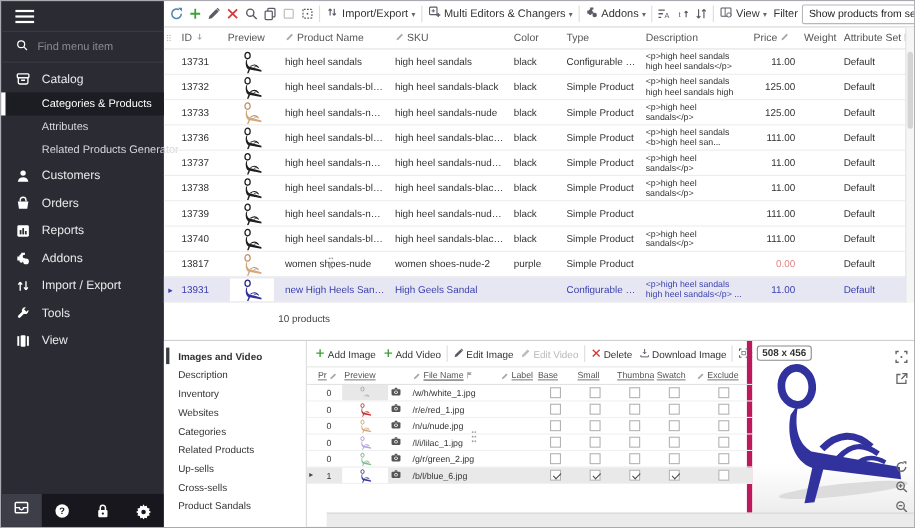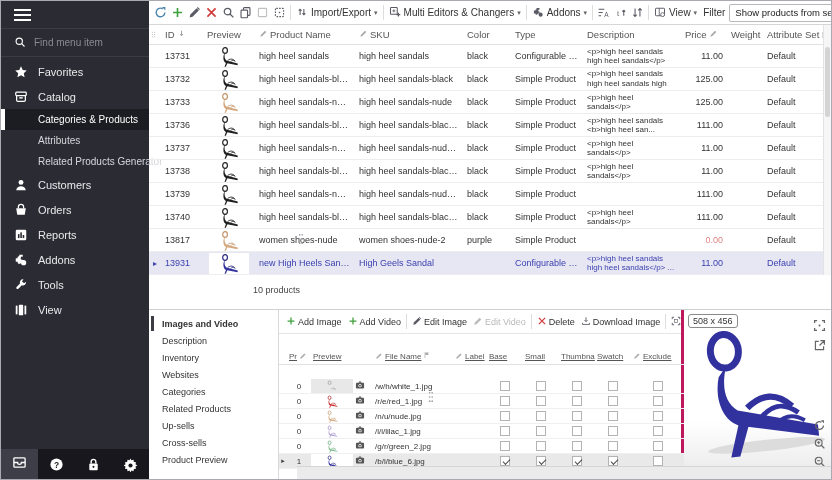--- a/index.html
+++ b/index.html
@@ -58,21 +58,21 @@
   .vscroll { position:absolute; right:0; top:0; width:8px; height:250px; background:#f6f6f6; border-left:1px solid #e3e3e3; }
   .vthumb { position:absolute; left:1px; right:1px; top:22px; height:70px; background:#d4d4d4; border-radius:3px; }
   .grid-footer { height:34px; font-size:9px; color:#444; padding:10px 0 0 104px; flex-shrink:0; }
 
   
   .bottom { height:172px; display:flex; border-top:1px solid #cfcfcf; position:relative; }
   .tabs { width:130px; border-right:1px solid #d9d9d9; padding-top:5px; flex-shrink:0; background:#fff; }
   .tab { height:17px; font-size:9px; color:#333; display:flex; align-items:center; padding-left:13px; position:relative; cursor:pointer; white-space:nowrap; }
   .tab.selected { font-weight:bold; }
   .tab.selected::before { content:""; position:absolute; left:2px; top:1px; bottom:1px; width:3px; background:#3b3b44; }
-  .detail { width:405px; border-right:3px solid #be185d; display:flex; flex-direction:column; flex-shrink:0; background:#fff; height:159px;justify-content:space-between; }
+  .detail { width:405px; border-right:5px solid #be185d; display:flex; flex-direction:column; flex-shrink:0; background:#fff; height:159px; }
   .detail-toolbar { height:24px; display:flex; align-items:center; font-size:9px; border-bottom:1px solid #e6e6e6; padding:0 4px; color:#333; }
   .detail-toolbar .tb-btn { font-size:9px; padding:2px 3px; gap:2px; }
   .detail-toolbar .tb-btn svg { width:10px; height:10px; }
   .tb-btn.disabled { color:#b9b9b9; }
   .dt-caret { margin-left:auto; color:#777; font-size:7px; padding-right:3px; }
   .dgrid-header, .d-row { display:grid; grid-template-columns:8px 24px 42px 20px 80px 34px 36px 36px 36px 36px 53px; align-items:center; width:405px; }
   .dgrid-header { height:16px; font-size:8px; color:#555; border-bottom:1px solid #e2e2e2;text-decoration:underline; }
   .dgrid-header .cell { display:flex; align-items:center; gap:2px; padding:0 2px; }
   .dgrid-header svg { width:8px; height:8px; opacity:.75; }
   .d-row { height:15px; border-bottom:1px solid #f0f0f0; font-size:8px; color:#333; }
@@ -81,21 +81,21 @@
   .d-row .cam svg { width:10px; height:10px; }
   .d-prev { display:flex; align-items:center; justify-content:center; height:14px; }
   .d-prev.shade { background:#e8e8e8; }
   .d-row.selected .d-prev { background:#fff; }
   .cb-cell { display:flex; justify-content:center; }
   .cb { width:10px; height:10px; border:1px solid #b3b3b3; background:#fff; position:relative; display:inline-block; }
   .cb.checked::after { content:""; position:absolute; left:1.5px; top:2px; width:6px; height:3px; border-left:1.5px solid #4a4a4a; border-bottom:1.5px solid #4a4a4a; transform:rotate(-45deg); }
   .dgrid-footer { border-top:1px solid #e2e2e2; font-size:8.5px; color:#444; padding:7px 0 0 96px; flex:1; }
 
   
-  .preview-panel { flex:1; position:relative; background:linear-gradient(#ffffff 70%, #ececec 100%); height:159px; overflow:hidden; }
+  .preview-panel { flex:1; position:relative; background:linear-gradient(#ffffff 70%, #ececec 100%); height:159px; overflow:hidden;font-weight:bold; }
   .photo { position:absolute; inset:0; display:flex; align-items:center; justify-content:center; }
   .size-badge { position:absolute; left:4px; top:4px; border:1px solid #8a8a8a; border-radius:3px; background:#fff; font-size:9px; color:#333; padding:1px 4px; }
   .pv-ico { position:absolute; width:13px; height:13px; cursor:pointer; }
   .pv-ico svg { width:13px; height:13px; }
   .pv-fit { right:5px; top:8px; }
   .pv-ext { right:5px; top:28px; }
   .pv-rot { right:5px; top:108px; }
   .pv-zi  { right:5px; top:126px; }
   .pv-zo  { right:5px; top:144px; }
 
@@ -121,28 +121,20 @@
       <span><svg viewBox="0 0 16 16">
             <circle cx="7" cy="7" r="4.2" fill="none" stroke="#ffffff" stroke-width="1.5"></circle>
             <path d="M10.2 10.2L14 14" stroke="#ffffff" stroke-width="1.5"></path>
           </svg></span>
       <input class="menu-search" placeholder="Find menu item" style="">
     </div>
     <nav id="sidebar-nav">
         <div class="nav-item">
           <span class="nav-ico">
             <svg viewBox="0 0 16 16">
-              <path d="M8 1.5l2 4.3 4.6.5-3.4 3.1.9 4.6L8 11.7 3.9 14l.9-4.6L1.4 6.3 6 5.8z" fill="#ffffff"></path>
-            </svg>
-          </span>
-          <span>Favorites</span>
-        </div>
-        <div class="nav-item">
-          <span class="nav-ico">
-            <svg viewBox="0 0 16 16">
               <rect x="2" y="2.5" width="12" height="4" rx="1" fill="none" stroke="#ffffff" stroke-width="1.4"></rect>
               <path d="M3 6.5v5a1.5 1.5 0 0 0 1.5 1.5h7A1.5 1.5 0 0 0 13 11.5v-5" fill="none" stroke="#ffffff" stroke-width="1.4"></path>
               <path d="M6 9h4" stroke="#ffffff" stroke-width="1.6"></path>
             </svg>
           </span>
           <span>Catalog</span>
         </div>
         <div class="nav-sub selected">Categories &amp; Products</div>
         <div class="nav-sub">Attributes</div>
         <div class="nav-sub">Related Products Generator</div>
@@ -176,20 +168,29 @@
           <span>Reports</span>
         </div>
         <div class="nav-item">
           <span class="nav-ico">
             <svg viewBox="0 0 16 16">
               <path d="M6 2h4v2.2a1.8 1.8 0 1 0 0 3.4V10H7.8a1.8 1.8 0 1 1-3.4 0H2V6h2.2a1.8 1.8 0 1 1 3.4 0H6z" fill="#ffffff"></path>
               <circle cx="11" cy="11" r="3" fill="#ffffff"></circle>
             </svg>
           </span>
           <span>Addons</span>
+        </div>
+        <div class="nav-item">
+          <span class="nav-ico">
+            <svg viewBox="0 0 16 16">
+              <path d="M5 13V4M5 4L3 6.5M5 4l2 2.5" stroke="#ffffff" stroke-width="1.4" fill="none"></path>
+              <path d="M11 3v9m0 0l-2-2.5m2 2.5l2-2.5" stroke="#ffffff" stroke-width="1.4" fill="none"></path>
+            </svg>
+          </span>
+          <span>Import / Export</span>
         </div>
         <div class="nav-item">
           <span class="nav-ico">
             <svg viewBox="0 0 16 16">
               <path d="M13.5 4.2a3.4 3.4 0 0 1-4.6 4L5 12.2a1.4 1.4 0 0 1-2-2L6.9 6.3a3.4 3.4 0 0 1 4-4.6L9 3.6l2.5 2.5z" fill="#ffffff"></path>
             </svg>
           </span>
           <span>Tools</span>
         </div>
         <div class="nav-item">
@@ -645,21 +646,21 @@
     <div class="bottom">
       <div class="tabs" id="tabs">
           <div class="tab selected">Images and Video</div>
           <div class="tab">Description</div>
           <div class="tab">Inventory</div>
           <div class="tab">Websites</div>
           <div class="tab">Categories</div>
           <div class="tab">Related Products</div>
           <div class="tab">Up-sells</div>
           <div class="tab">Cross-sells</div>
-          <div class="tab">Product Preview</div>
+          <div class="tab">Product Sandals</div>
         </div>
 
       <div class="detail">
         <div class="detail-toolbar" id="detail-toolbar">
             <button class="tb-btn">
               <span><svg viewBox="0 0 16 16">
                   <path d="M8 2.5v11M2.5 8h11" stroke="#3da03d" stroke-width="2"></path>
                 </svg></span>
               <span>Add Image</span>
             </button>

